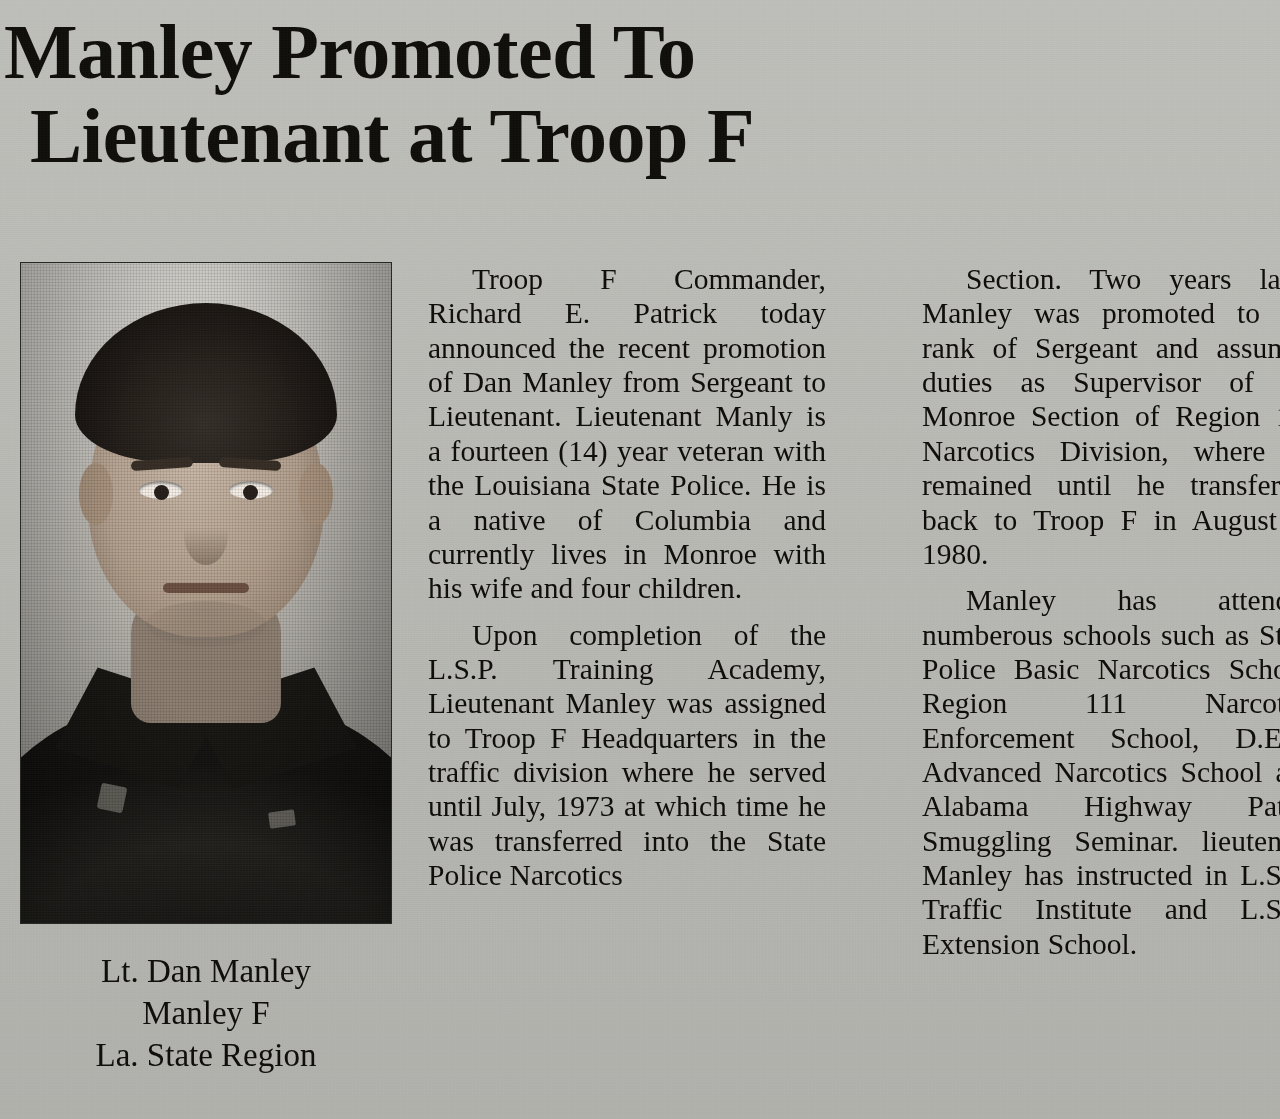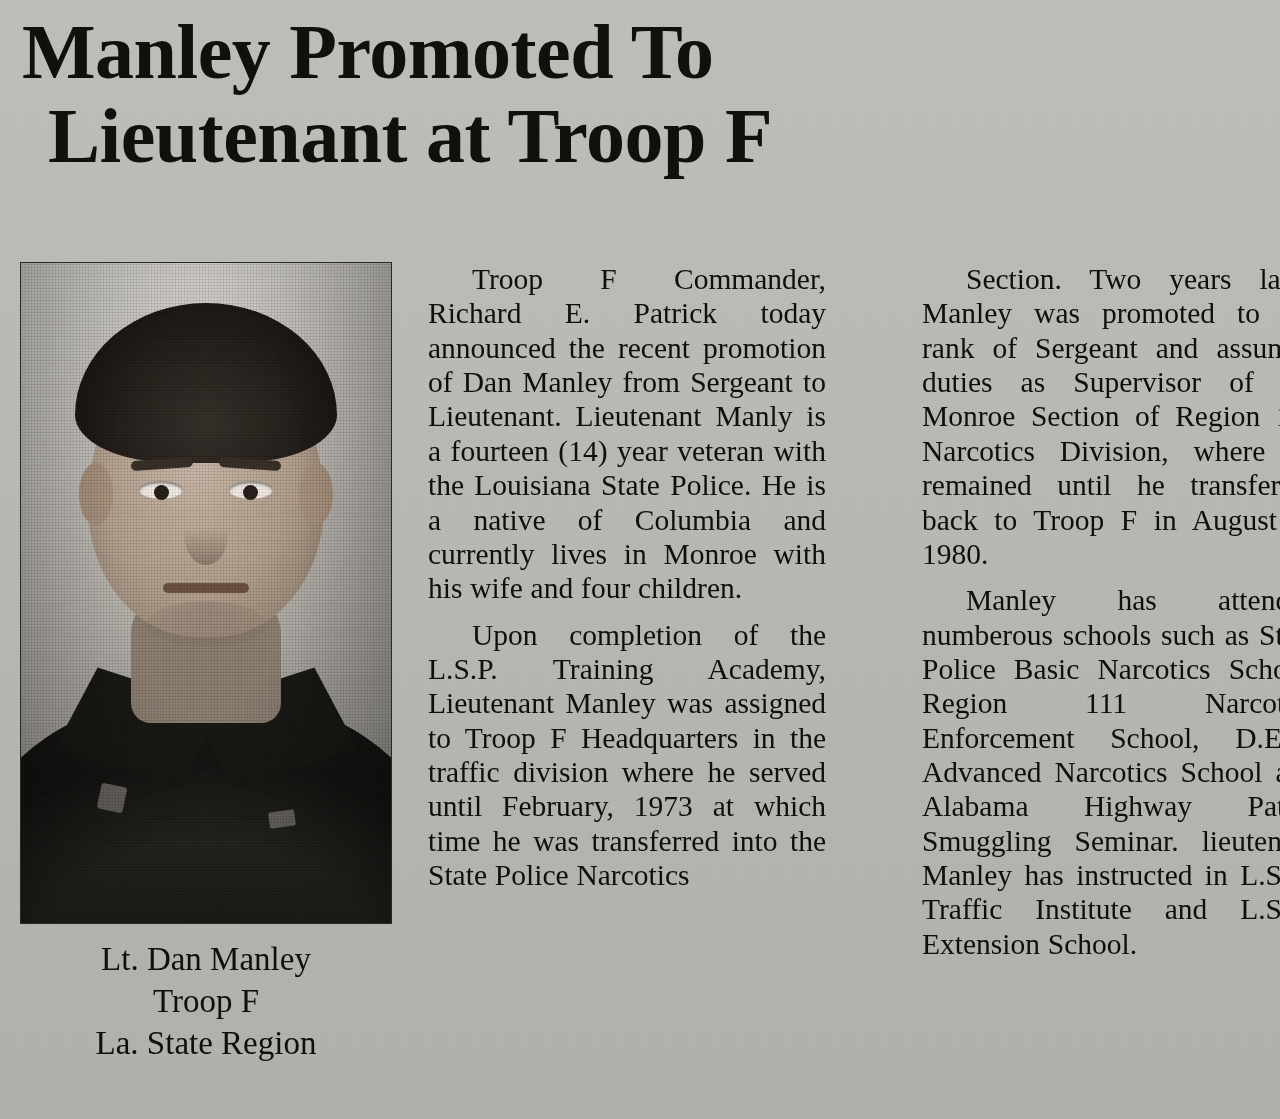--- a/index.html
+++ b/index.html
@@ -26,21 +26,21 @@
     position: absolute;
     inset: 0;
     pointer-events: none;
     opacity: 0.35;
     background-image:
       repeating-linear-gradient(0deg, rgba(0,0,0,0.035) 0px, rgba(0,0,0,0.035) 1px, rgba(255,255,255,0.03) 1px, rgba(255,255,255,0.03) 2px),
       repeating-linear-gradient(90deg, rgba(0,0,0,0.02) 0px, rgba(0,0,0,0.02) 1px, rgba(255,255,255,0.02) 1px, rgba(255,255,255,0.02) 3px);
   }
   .headline {
     position: absolute;
-    left: 22px;
+    left: 4px;
     top: 14px;
     width: 1240px;
     color: #15130f;
     font-family: "Liberation Serif", serif;
     font-weight: bold;
     font-size: 78px;
     line-height: 0.98;
     letter-spacing: -0.5px;
   }
   .headline .l1 { display: block; }
@@ -168,21 +168,21 @@
     background: radial-gradient(ellipse at 50% 38%, rgba(0,0,0,0) 35%, rgba(0,0,0,0.35) 100%);
   }
   .ph-halftone {
     position: absolute; inset: 0; opacity: 0.30;
     background-image: radial-gradient(rgba(0,0,0,0.55) 0.8px, rgba(0,0,0,0) 1.2px);
     background-size: 3px 3px;
   }
 
   .caption {
     width: 372px;
-    margin-top: 14px;
+    margin-top: 26px;
     text-align: center;
     color: #14120f;
     font-family: "Liberation Serif", serif;
     font-size: 33px;
     line-height: 1.28;
     font-weight: 500;
   }
   .caption div { white-space: nowrap; }
 
   .body-text p {
@@ -233,28 +233,28 @@
         <div class="ph-nose"></div>
         <div class="ph-mouth"></div>
         <div class="ph-chin"></div>
         <div class="ph-badge"></div>
         <div class="ph-bar"></div>
         <div class="ph-vignette"></div>
         <div class="ph-halftone"></div>
       </div>
       <div class="caption">
         <div>Lt. Dan Manley</div>
-        <div>Troop F</div>
+        <div>Manley F</div>
         <div>La. State Region</div>
       </div>
     </div>
 
     <div class="col col-a body-text">
       <p>Troop F Commander, Richard E. Patrick today announced the recent promotion of Dan Manley from Sergeant to Lieutenant. Lieutenant Manly is a fourteen (14) year veteran with the Louisiana State Police. He is a native of Columbia and currently lives in Monroe with his wife and four children.</p>
-      <p>Upon completion of the L.S.P. Training Academy, Lieutenant Manley was assigned to Troop F Headquarters in the traffic division where he served until February, 1973 at which time he was transferred into the State Police Narcotics</p>
+      <p>Upon completion of the L.S.P. Training Academy, Lieutenant Manley was assigned to Troop F Headquarters in the traffic division where he served until July, 1973 at which time he was transferred into the State Police Narcotics</p>
     </div>
 
     <div class="col col-b body-text">
       <p>Section. Two years later, Manley was promoted to the rank of Sergeant and assumed duties as Supervisor of the Monroe Section of Region 111 Narcotics Division, where he remained until he transferred back to Troop F in August of 1980.</p>
       <p>Manley has attended numberous schools such as State Police Basic Narcotics School, Region 111 Narcotics Enforcement School, D.E.A. Advanced Narcotics School and Alabama Highway Patrol Smuggling Seminar. lieutenant Manley has instructed in L.S.U. Traffic Institute and L.S.U. Extension School.</p>
     </div>
 
   </div>
 
   <div class="grain"></div>

